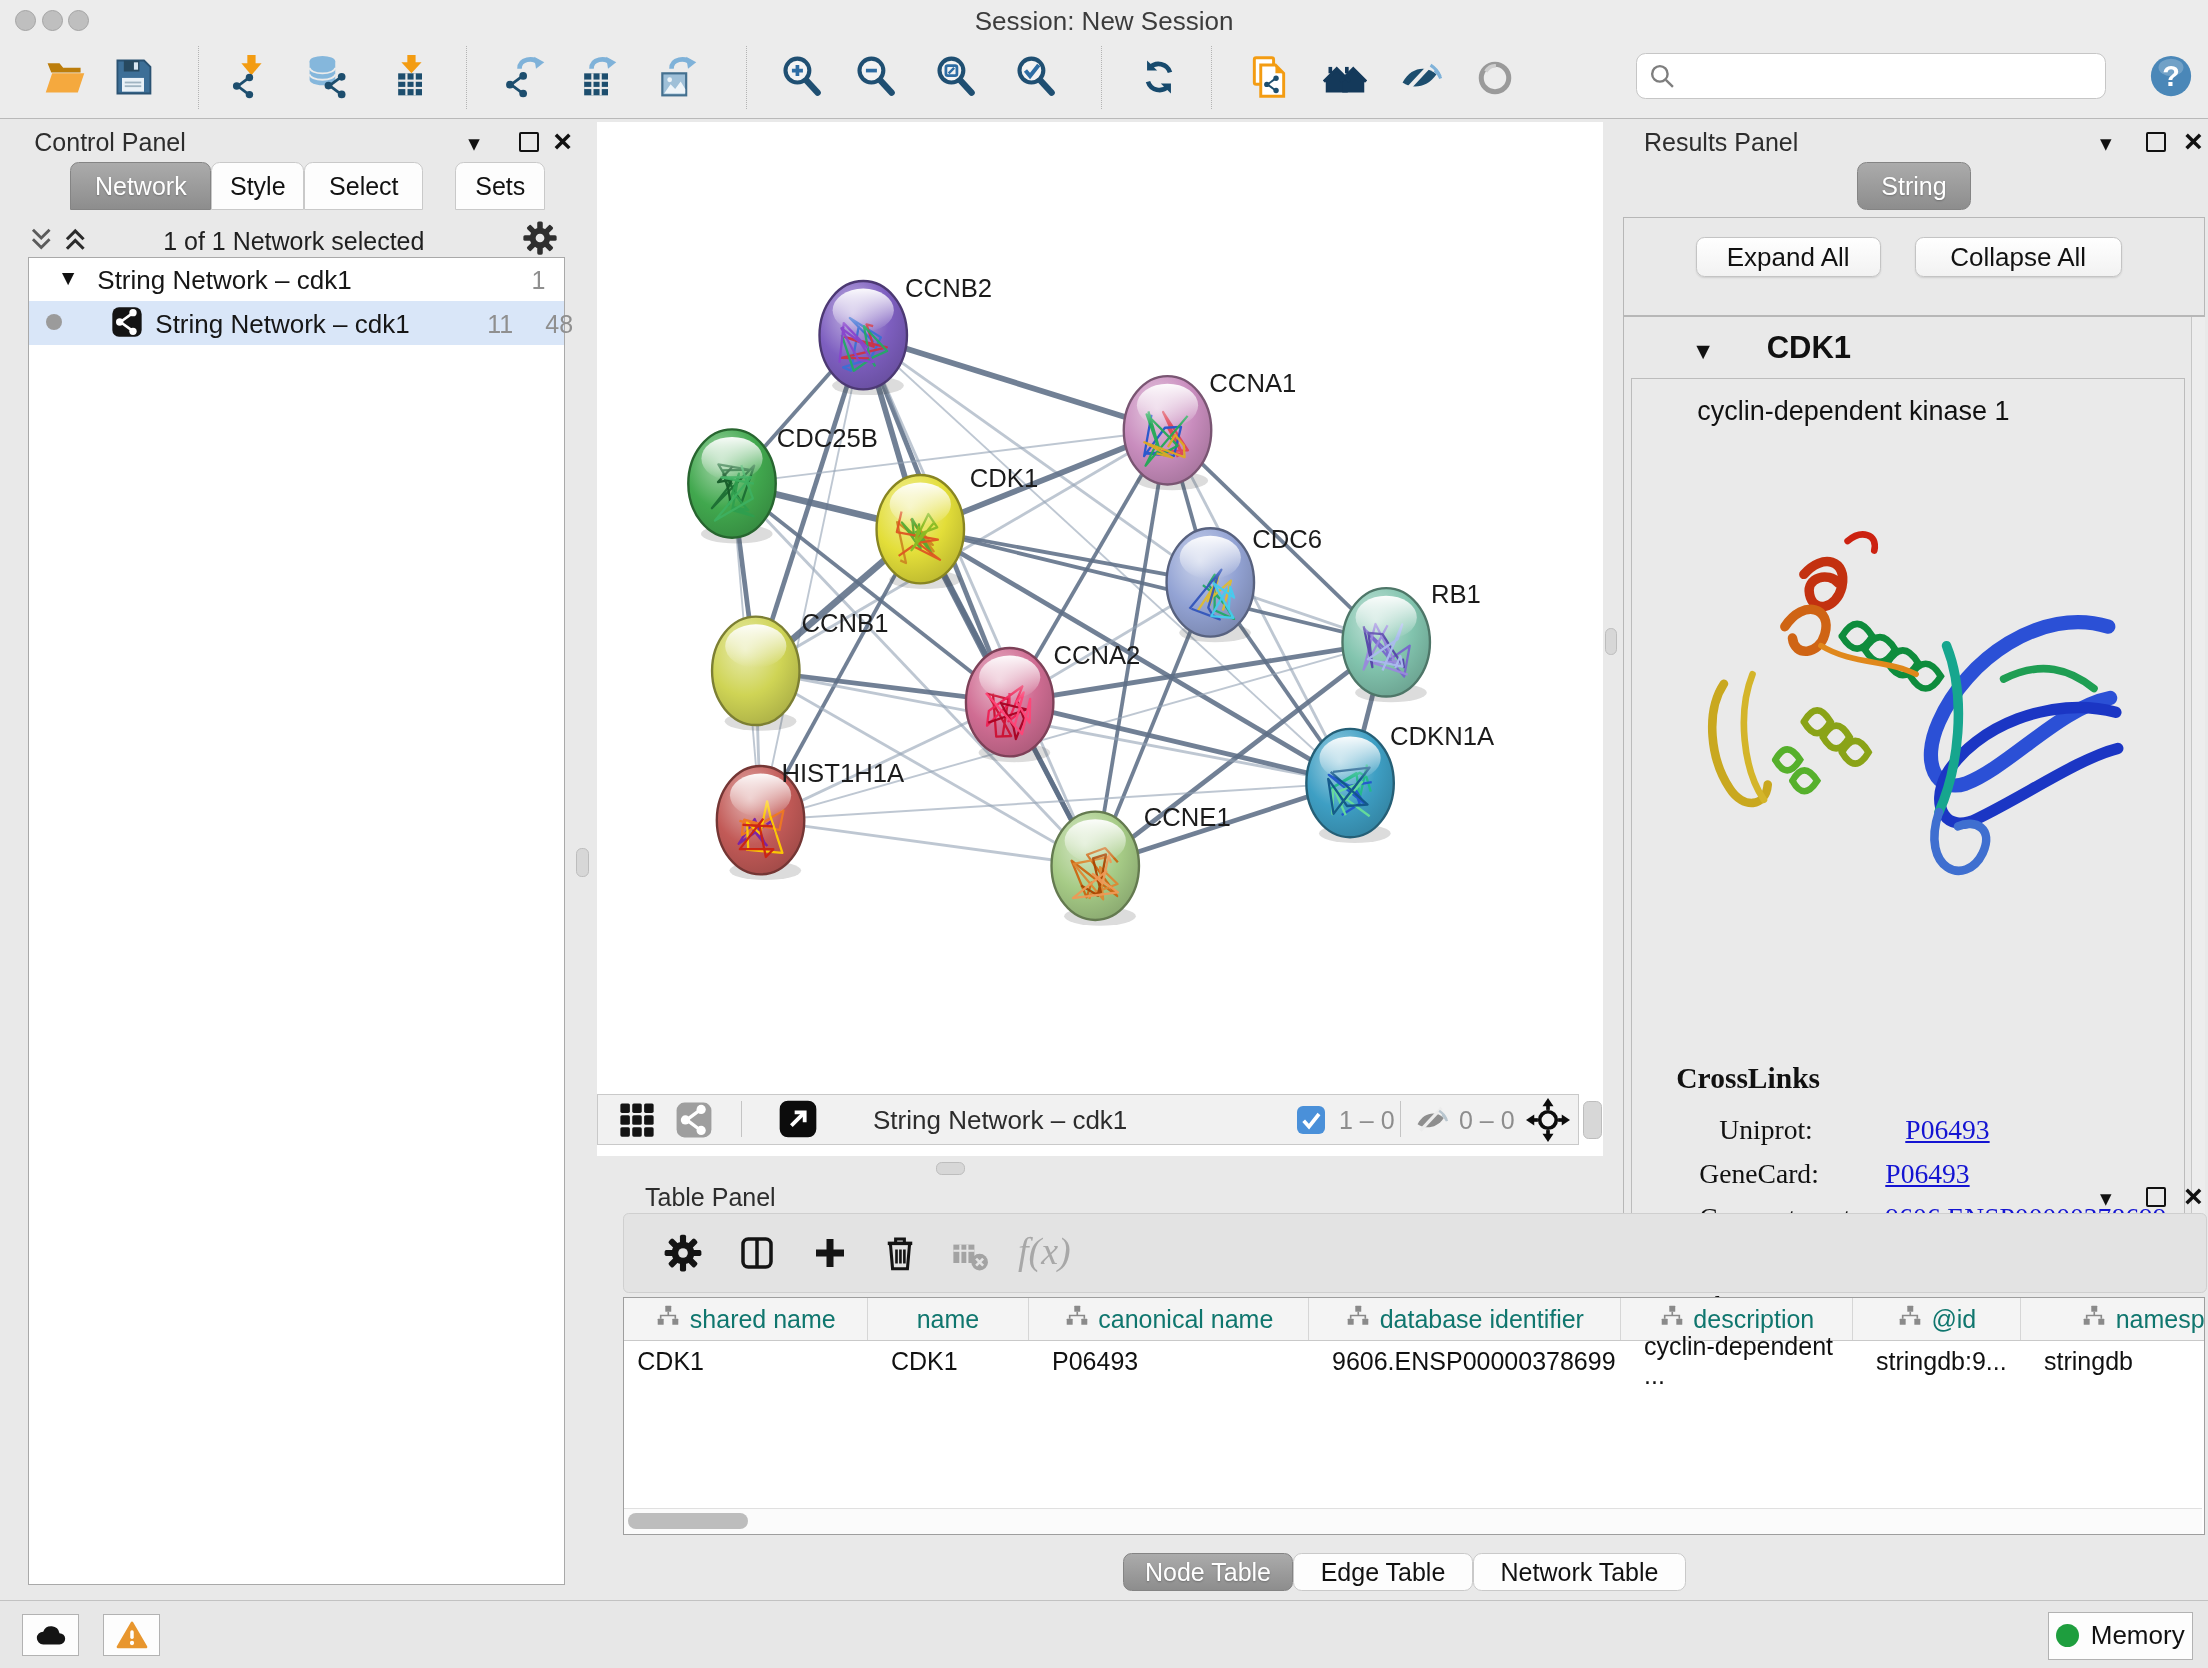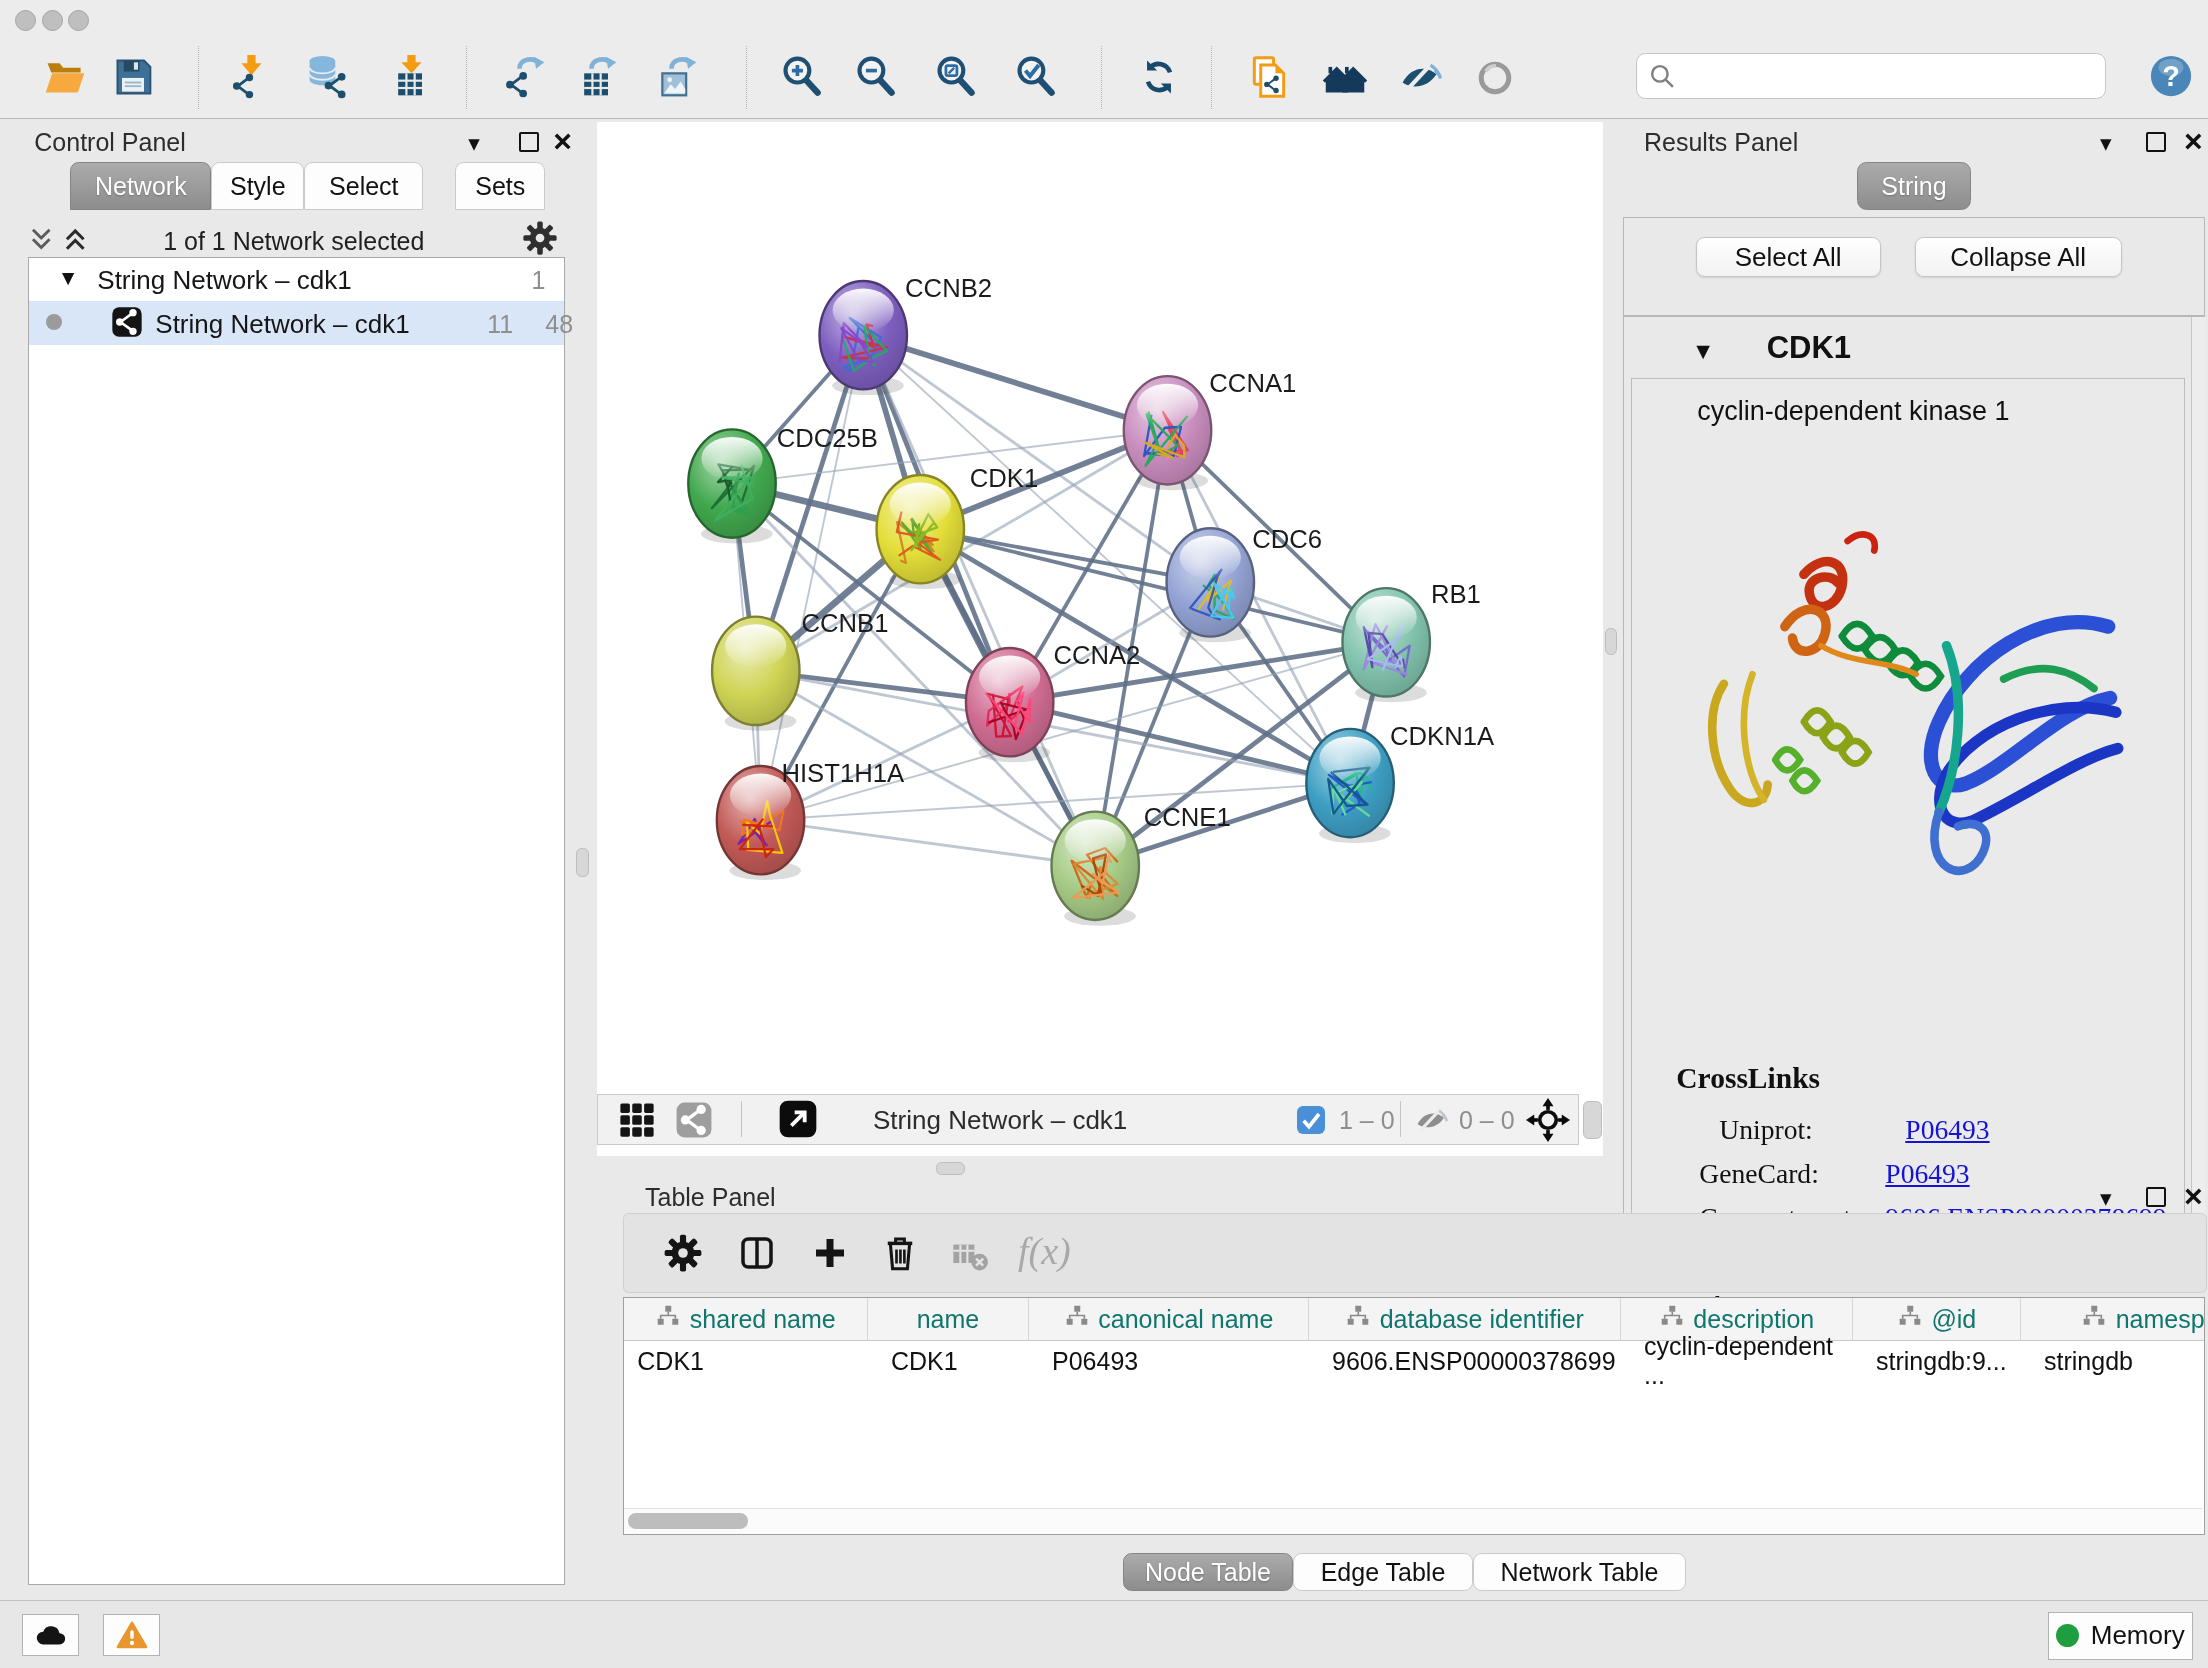--- a/index.html
+++ b/index.html
@@ -60,20 +60,21 @@
 </style>
 </head>
 <body>
 
 <div class="app">
 
   <div class="abs titlebar">
     <div class="abs traffic" style="left:15px;"></div>
     <div class="abs traffic" style="left:42px;"></div>
     <div class="abs traffic" style="left:68px;"></div>
+    <div class="abs win-title">Session: New Session</div>
   </div>
 
   <div class="abs toolbar" id="main-toolbar">
     <div class="abs searchbox">
       <svg width="28.5" height="28.5" viewBox="0 0 24 24">
           <circle cx="10" cy="10" r="6.5" fill="none" stroke="#7e7e7e" stroke-width="2"></circle>
           <line x1="15" y1="15" x2="21" y2="21" stroke="#7e7e7e" stroke-width="2"></line>
         </svg>
     </div>
     <div class="abs help-btn" id="help-btn"><svg viewBox="0 0 48 48" width="46" height="46">
@@ -605,21 +606,21 @@
   <div class="abs grip" style="left:1583px;top:1101px;width:17px;height:36px;"></div>
 
   <div class="abs" style="left:1617px;top:122px;width:592px;height:1034px;">
     <div class="abs panel-title" style="left:27px;top:5.7px;">Results Panel</div>
     <div class="abs panel-caret" style="left:483px;top:7.6px;">▾</div>
     <div class="abs panel-float" style="left:529px;top:9.5px;"></div>
     <div class="abs panel-close" style="left:567px;top:9.5px;">×</div>
     <div class="abs tab sel" style="left:240px;top:40px;width:114px;border-radius:9.5px;">String</div>
 
     <div class="abs rp-box" style="left:5.7px;top:95px;width:582px;height:99px;">
-      <div class="abs btn" style="left:72px;top:19px;width:183px;height:38px;">Select All</div>
+      <div class="abs btn" style="left:72px;top:19px;width:183px;height:38px;">Expand All</div>
       <div class="abs btn" style="left:291px;top:19px;width:205px;height:38px;">Collapse All</div>
     </div>
 
     <div class="abs rp-box" style="left:5.7px;top:194px;width:582px;height:919px;">
       <span class="abs" style="left:68px;top:21px;font-size:23px;color:#111;">▼</span>
       <span class="abs" style="left:143px;top:13.3px;font-size:31px;font-weight:bold;color:#111;">CDK1</span>
 
       <div class="abs" style="left:7.6px;top:61px;width:554px;height:845px;border:1.9px solid #bcbcbc;box-sizing:border-box;background:#eaeaea;">
         <div class="abs" style="left:65px;top:17px;font-size:27px;color:#111;">cyclin-dependent kinase 1</div>
 

